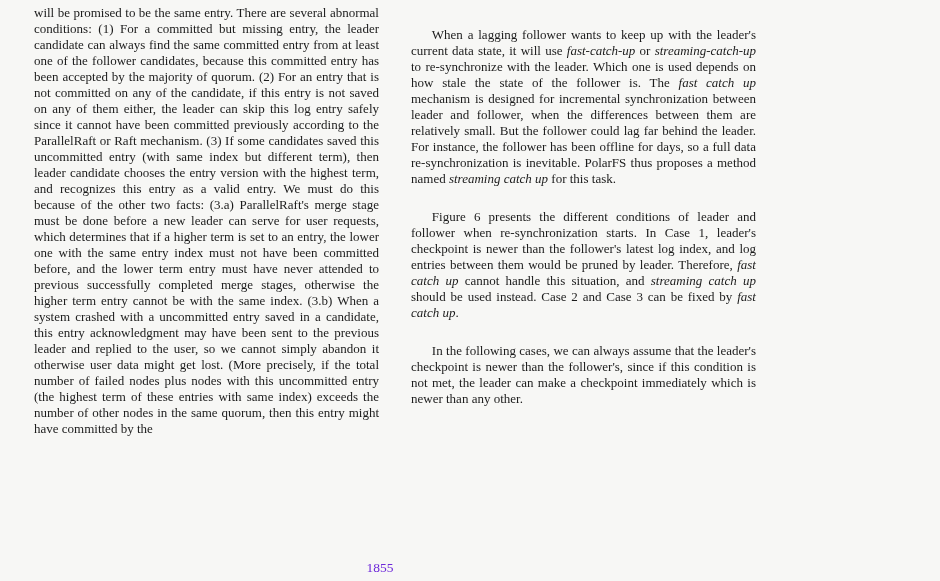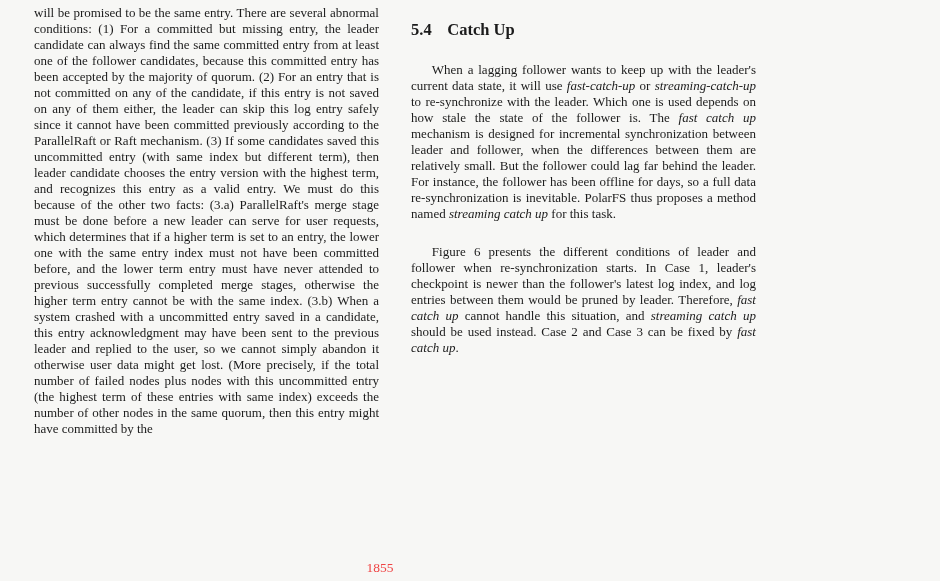--- a/index.html
+++ b/index.html
@@ -40,31 +40,31 @@
     margin: 15px 0 8px 0;
   }
   .section-number { margin-right: 0.95em; }
   .footer {
     position: absolute;
     left: 0;
     right: 0;
     bottom: 5px;
     text-align: center;
     font-size: 13.5px;
-    color: #ef4444;
+    color: #6d28d9;
   }
 </style>
 </head>
 <body>
 
 <div class="page">
   <div class="columns">
     <div class="column" id="left-column">
         <p class="para"><span>will be promised to be the same entry. There are several abnormal conditions: (1) For a committed but missing entry, the leader candidate can always find the same committed entry from at least one of the follower candidates, because this committed entry has been accepted by the majority of quorum. (2) For an entry that is not committed on any of the candidate, if this entry is not saved on any of them either, the leader can skip this log entry safely since it cannot have been committed previously according to the ParallelRaft or Raft mechanism. (3) If some candidates saved this uncommitted entry (with same index but different term), then leader candidate chooses the entry version with the highest term, and recognizes this entry as a valid entry. We must do this because of the other two facts: (3.a) ParallelRaft's merge stage must be done before a new leader can serve for user requests, which determines that if a higher term is set to an entry, the lower one with the same entry index must not have been committed before, and the lower term entry must have never attended to previous successfully completed merge stages, otherwise the higher term entry cannot be with the same index. (3.b) When a system crashed with a uncommitted entry saved in a candidate, this entry acknowledgment may have been sent to the previous leader and replied to the user, so we cannot simply abandon it otherwise user data might get lost. (More precisely, if the total number of failed nodes plus nodes with this uncommitted entry (the highest term of these entries with same index) exceeds the number of other nodes in the same quorum, then this entry might have committed by the</span></p>
       </div>
     <div class="column" id="right-column">
-        <h2 class="section-heading"><span class="section-number">5.4</span><span class="section-title">Catch Up</span></h2>
         <p class="para indent"><span>When a lagging follower wants to keep up with the leader's current data state, it will use </span><em>fast-catch-up</em><span> or </span><em>streaming-catch-up</em><span> to re-synchronize with the leader. Which one is used depends on how stale the state of the follower is. The </span><em>fast catch up</em><span> mechanism is designed for incremental synchronization between leader and follower, when the differences between them are relatively small. But the follower could lag far behind the leader. For instance, the follower has been offline for days, so a full data re-synchronization is inevitable. PolarFS thus proposes a method named </span><em>streaming catch up</em><span> for this task.</span></p>
         <p class="para indent"><span>Figure 6 presents the different conditions of leader and follower when re-synchronization starts. In Case 1, leader's checkpoint is newer than the follower's latest log index, and log entries between them would be pruned by leader. Therefore, </span><em>fast catch up</em><span> cannot handle this situation, and </span><em>streaming catch up</em><span> should be used instead. Case 2 and Case 3 can be fixed by </span><em>fast catch up</em><span>.</span></p>
+        <p class="para indent"><span>In the following cases, we can always assume that the leader's checkpoint is newer than the follower's, since if this condition is not met, the leader can make a checkpoint immediately which is newer than any other.</span></p>
       </div>
   </div>
   <div class="footer">1855</div>
 </div>
 
 </body></html>

